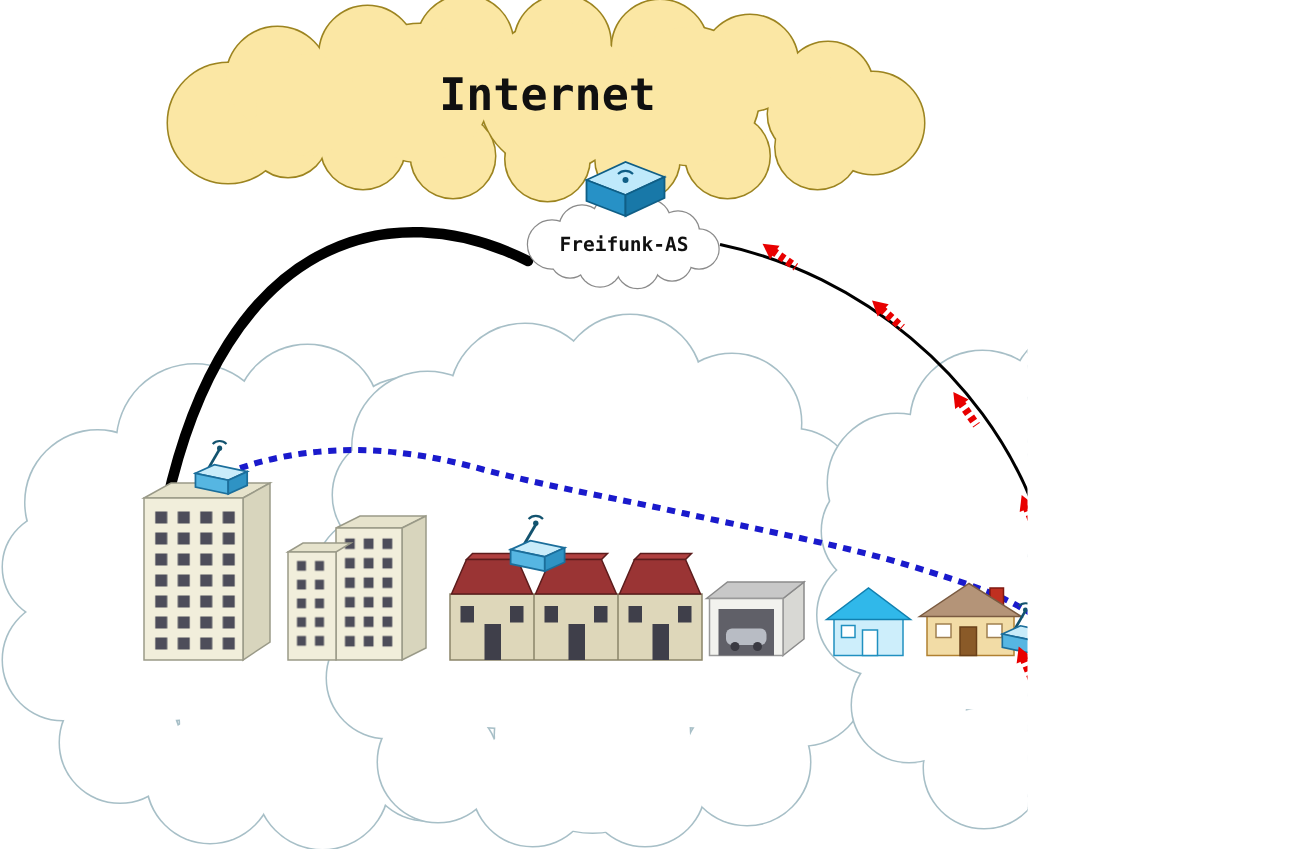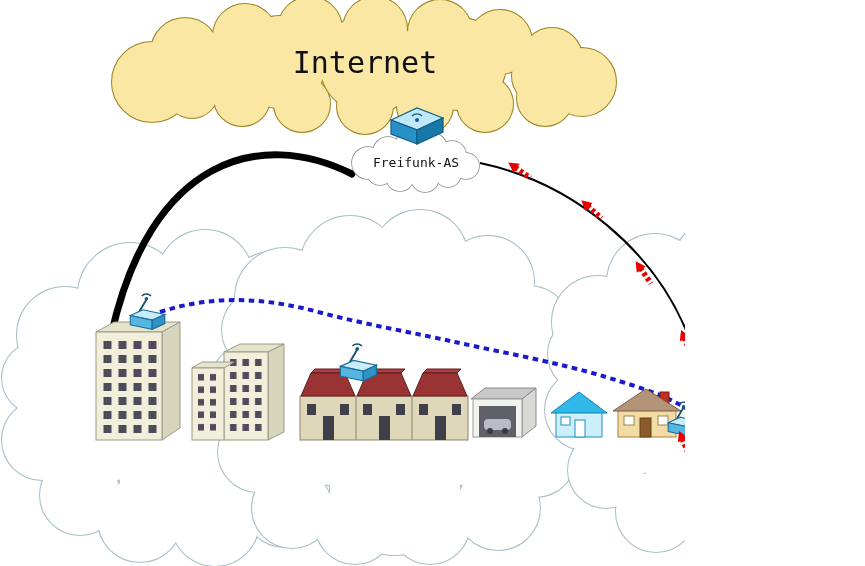--- a/index.html
+++ b/index.html
@@ -1,17 +1,17 @@
 <!DOCTYPE html>
 <html><head>
 <meta charset="utf-8">
 <style>
   html,body { margin:0; padding:0; background:#ffffff; }
   .stage { position:relative; width:685px; height:566px; overflow:hidden;
-           font-family:"DejaVu Sans Mono","Liberation Mono",monospace; }
+           font-family:"DejaVu Sans Mono","Liberation Mono",monospace;font-weight:bold; }
   svg { display:block; width:865px; height:566px; }
   text { user-select:none; }
   .lbl-internet { font-family:"DejaVu Sans Mono","Liberation Mono",monospace; font-size:30px; fill:#101010; }
   .lbl-as { font-family:"DejaVu Sans Mono","Liberation Mono",monospace; font-size:13px; fill:#101010; }
 </style>
 </head>
 <body>
 
 <div class="stage">
 <svg viewBox="0 0 865 566" xmlns="http://www.w3.org/2000/svg">

